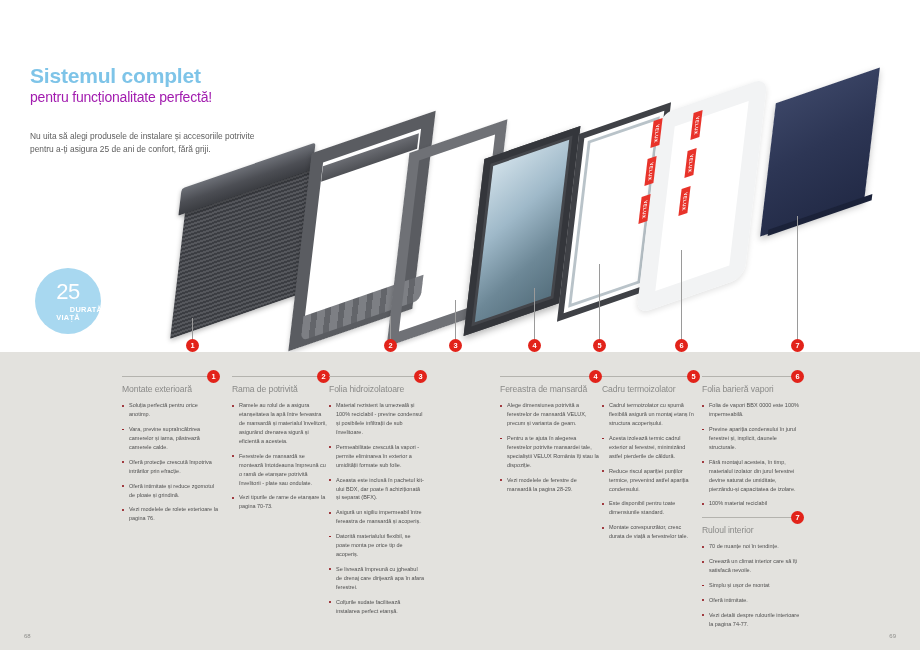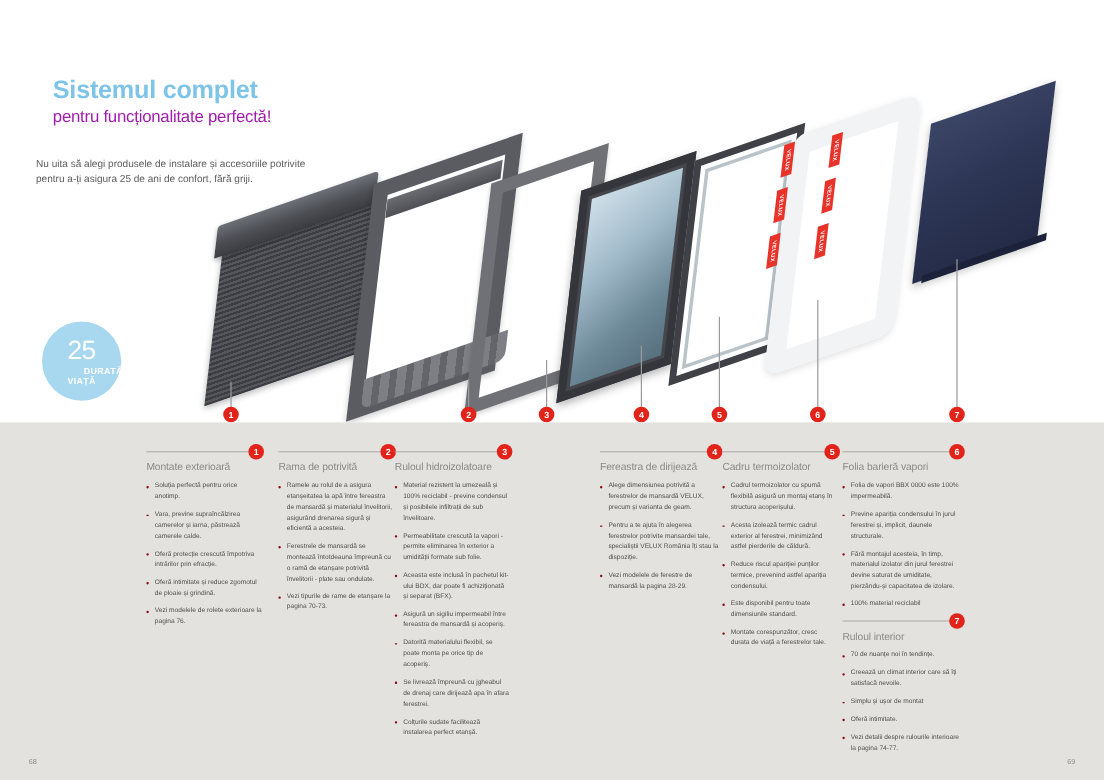--- a/index.html
+++ b/index.html
@@ -17,21 +17,21 @@
   .hero {
     position: absolute;
     left: 0; top: 0;
     width: 920px; height: 352px;
     background: #ffffff;
     overflow: hidden;
   }
 
   .headline {
     position: absolute;
-    left: 44px; top: 64px;
+    left: 30px; top: 64px;
     width: 420px;
   }
   .headline-1 {
     font-size: 21px;
     font-weight: bold;
     color: #7ec4e8;
     letter-spacing: -0.2px;
     line-height: 1.18;
   }
   .headline-2 {
@@ -380,37 +380,37 @@
     </div>
     <ul class="bullets">
       <li>Ramele au rolul de a asigura etanșeitatea la apă între fereastra de mansardă și materialul învelitorii, asigurând drenarea sigură și eficientă a acesteia.</li>
       <li>Ferestrele de mansardă se montează întotdeauna împreună cu o ramă de etanșare potrivită învelitorii - plate sau ondulate.</li>
       <li>Vezi tipurile de rame de etanșare la pagina 70-73.</li>
     </ul>
   </div>
 
   <div class="col" style="left:329px; top:24px;">
     <div class="col-head">
-      <div class="col-title">Ruloul hidroizolatoare</div>
+      <div class="col-title">Folia hidroizolatoare</div>
       <div class="marker">3</div>
     </div>
     <ul class="bullets">
       <li>Material rezistent la umezeală și 100% reciclabil - previne condensul și posibilele infiltrații de sub învelitoare.</li>
       <li>Permeabilitate crescută la vapori - permite eliminarea în exterior a umidității formate sub folie.</li>
       <li>Aceasta este inclusă în pachetul kit-ului BDX, dar poate fi achiziționată și separat (BFX).</li>
       <li>Asigură un sigiliu impermeabil între fereastra de mansardă și acoperiș.</li>
       <li>Datorită materialului flexibil, se poate monta pe orice tip de acoperiș.</li>
       <li>Se livrează împreună cu jgheabul de drenaj care dirijează apa în afara ferestrei.</li>
       <li>Colțurile sudate facilitează instalarea perfect etanșă.</li>
     </ul>
   </div>
 
   <div class="col" style="left:500px; top:24px; width:100px;">
     <div class="col-head">
-      <div class="col-title">Fereastra de dirijează</div>
+      <div class="col-title">Fereastra de mansardă</div>
       <div class="marker">4</div>
     </div>
     <ul class="bullets">
       <li>Alege dimensiunea potrivită a ferestrelor de mansardă VELUX, precum și varianta de geam.</li>
       <li>Pentru a te ajuta în alegerea ferestrelor potrivite mansardei tale, specialiștii VELUX România îți stau la dispoziție.</li>
       <li>Vezi modelele de ferestre de mansardă la pagina 28-29.</li>
     </ul>
   </div>
 
   <div class="col" style="left:602px; top:24px;">

